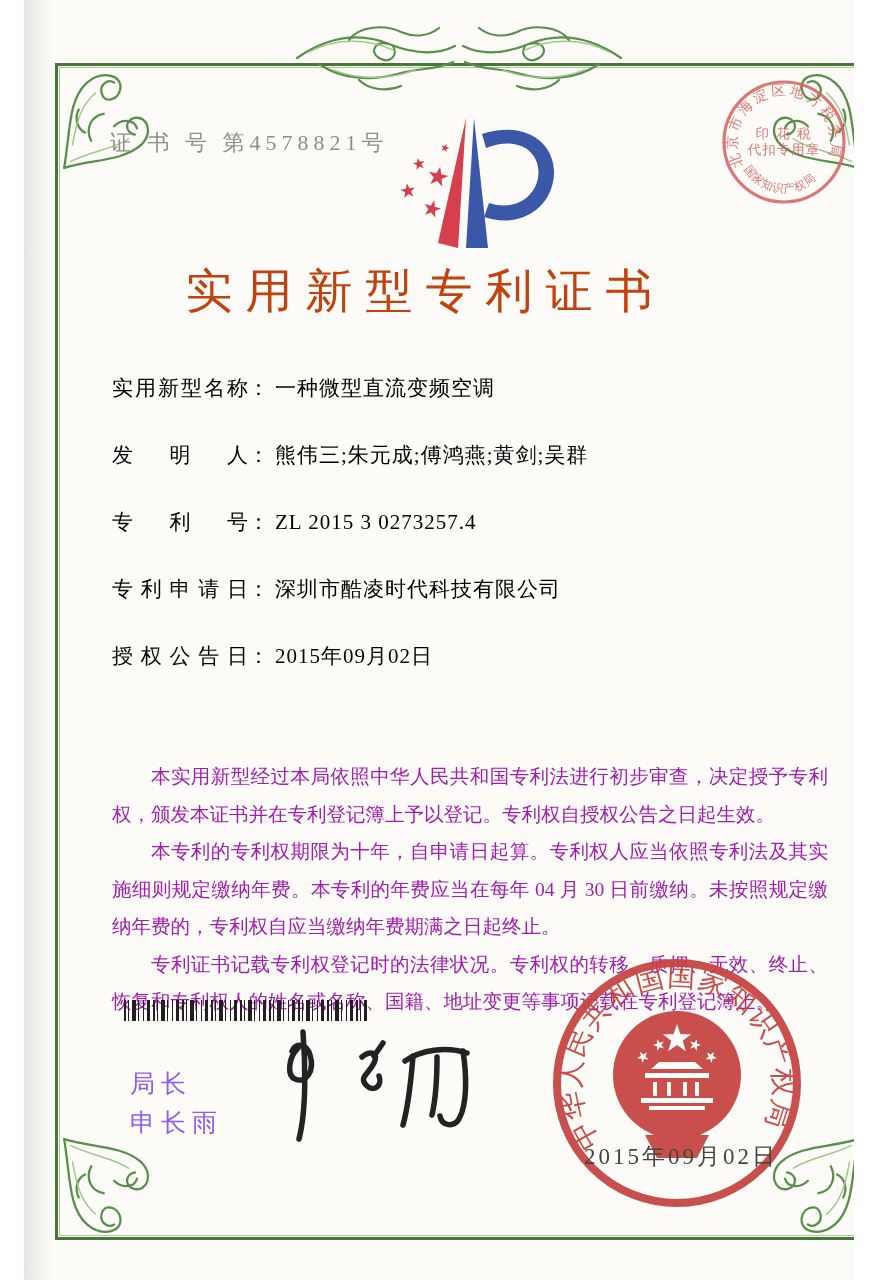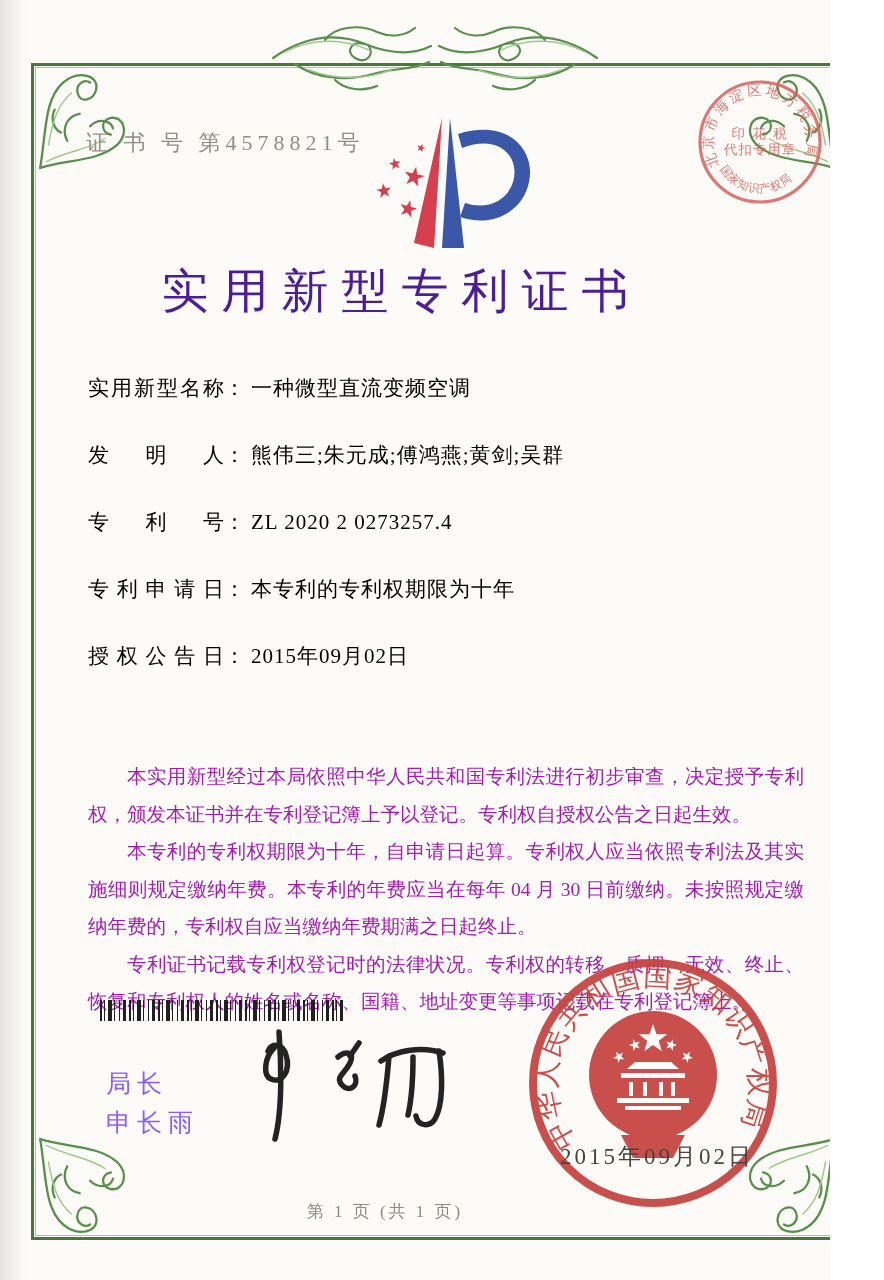--- a/index.html
+++ b/index.html
@@ -1,20 +1,21 @@
 <!DOCTYPE html>
 <html><head>
 <meta charset="utf-8">
 <style>
   * { margin:0; padding:0; box-sizing:border-box; }
   body { background:#ffffff; }
   .page {
     position:relative; width:830px; height:1280px;
     background:#fcfbf8; overflow:hidden;
     font-family:"Liberation Serif","DejaVu Serif",serif;
+    margin-left:24px;
   }
   .page::before{ 
     content:""; position:absolute; left:0; top:0; bottom:0; width:26px;
     background:linear-gradient(90deg, rgba(120,120,115,.18), rgba(120,120,115,0));
     pointer-events:none;
   }
   
   .frame{
     position:absolute; left:31px; top:63px; width:807px; height:1177px;
     border:3px solid #47783a;
@@ -29,21 +30,21 @@
   .orn-br{ left:734px; top:1135px; transform:scale(-1,-1); }
   .orn-top{ left:265px; top:18px; }
   
   .cert-no{
     position:absolute; left:86px; top:128px;
     font-size:22px; color:#8f8d85; letter-spacing:5px;
   }
   .logo{ position:absolute; left:338px; top:114px; }
   .title{
     position:absolute; left:0; right:40px; top:260px; text-align:center;
-    font-size:47px; color:#4c1d95; letter-spacing:13px; text-indent:13px;
+    font-size:47px; color:#c2410c; letter-spacing:13px; text-indent:13px;
     font-weight:500;
   }
   
   .rows{ position:absolute; left:88px; top:374px; width:716px; }
   .row{ height:29px; margin-bottom:38px; font-size:21px; color:#000000; white-space:nowrap; }
   .row .lab{
     display:inline-block; width:136px; text-align:justify; text-align-last:justify;
     vertical-align:top;
   }
   .row .colon{ display:inline-block; margin-right:6px; }
@@ -158,24 +159,24 @@
   <div class="title">实用新型专利证书</div>
 
   <div class="rows">
     <div class="row">
       <span class="lab">实用新型名称</span><span class="colon">：</span><span class="val">一种微型直流变频空调</span>
     </div>
     <div class="row">
       <span class="lab">发明人</span><span class="colon">：</span><span class="val">熊伟三;朱元成;傅鸿燕;黄剑;吴群</span>
     </div>
     <div class="row">
-      <span class="lab">专利号</span><span class="colon">：</span><span class="val">ZL 2020 2 0273257.4</span>
-    </div>
-    <div class="row">
-      <span class="lab">专利申请日</span><span class="colon">：</span><span class="val">本专利的专利权期限为十年</span>
+      <span class="lab">专利号</span><span class="colon">：</span><span class="val">ZL 2015 3 0273257.4</span>
+    </div>
+    <div class="row">
+      <span class="lab">专利申请日</span><span class="colon">：</span><span class="val">深圳市酷凌时代科技有限公司</span>
     </div>
     <div class="row">
       <span class="lab">授权公告日</span><span class="colon">：</span><span class="val">2015年09月02日</span>
     </div>
   </div>
 
   <div class="body-text">
     <p>本实用新型经过本局依照中华人民共和国专利法进行初步审查，决定授予专利权，颁发本证书并在专利登记簿上予以登记。专利权自授权公告之日起生效。</p>
     <p>本专利的专利权期限为十年，自申请日起算。专利权人应当依照专利法及其实施细则规定缴纳年费。本专利的年费应当在每年 04 月 30 日前缴纳。未按照规定缴纳年费的，专利权自应当缴纳年费期满之日起终止。</p>
     <p>专利证书记载专利权登记时的法律状况。专利权的转移、质押、无效、终止、恢复和专利权人的姓名或名称、国籍、地址变更等事项记载在专利登记簿上。</p>
@@ -241,15 +242,14 @@
     <text font-size="14" fill="#d4625e" letter-spacing="3.2">
       <textPath href="#taxTop">北京市海淀区地方税务局</textPath>
     </text>
     <text x="68" y="64" text-anchor="middle" font-size="13.5" fill="#d4625e" letter-spacing="2">印 花 税</text>
     <text x="68" y="80" text-anchor="middle" font-size="13.5" fill="#d4625e" letter-spacing="1">代扣专用章</text>
     <text font-size="11.5" fill="#d4625e" letter-spacing="0.5">
       <textPath href="#taxBottom">国家知识产权局</textPath>
     </text>
   </svg>
 
-  <div class="footer">第 1 页 (共 1 页)</div>
 
 </div>
 
 </body></html>

